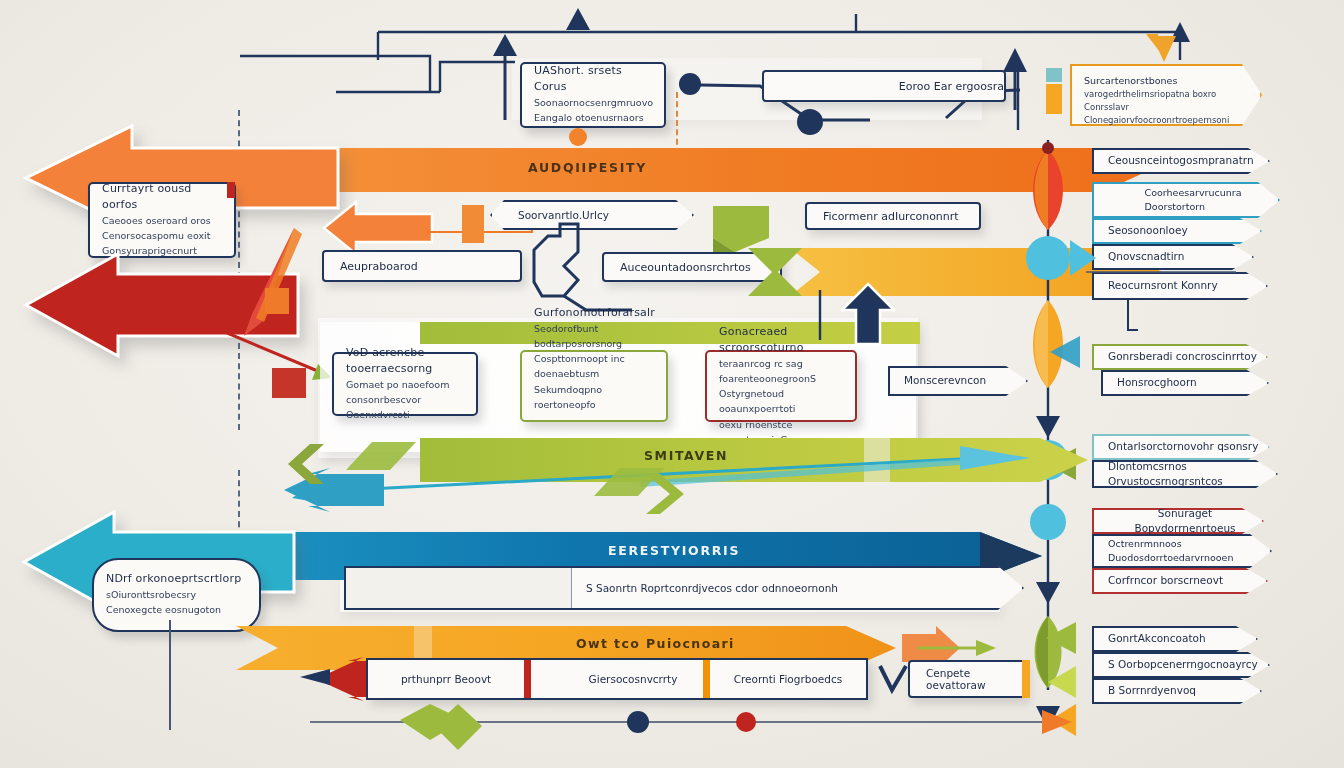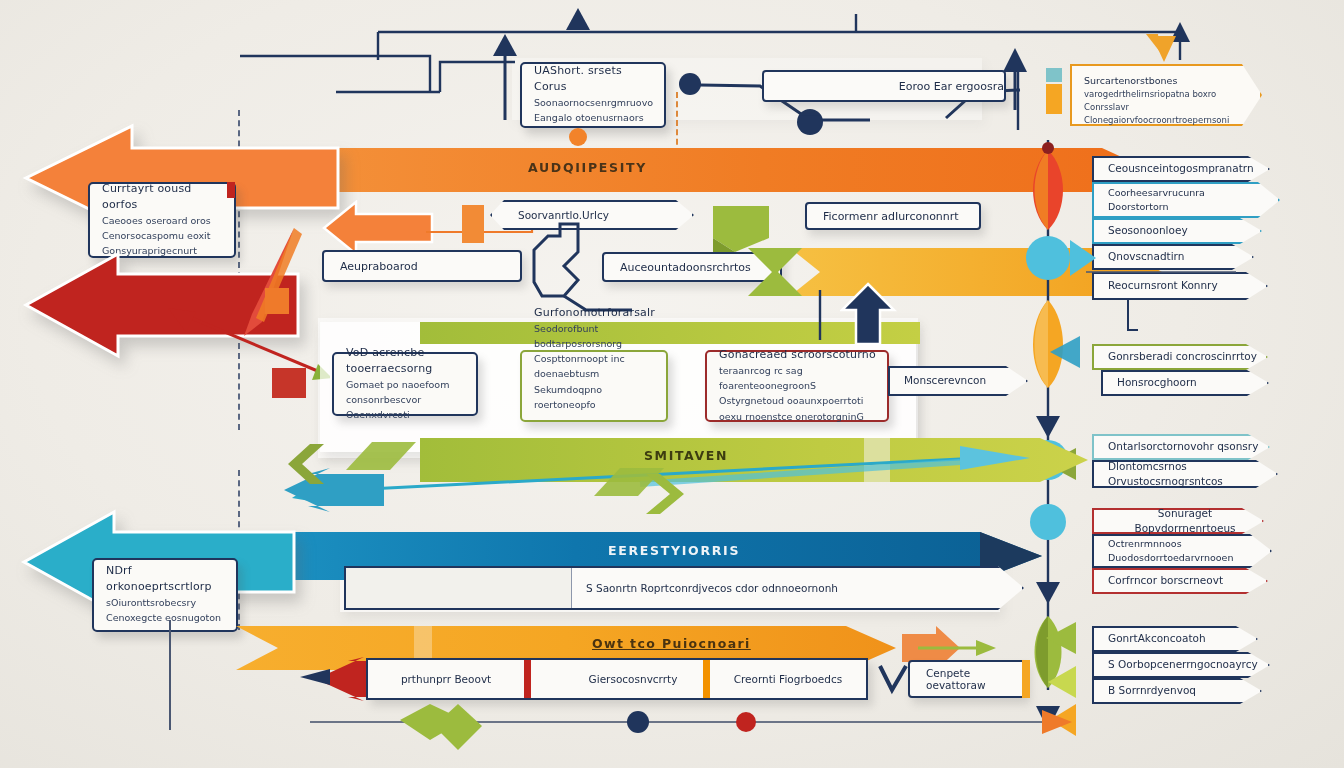--- a/index.html
+++ b/index.html
@@ -236,39 +236,39 @@
     <div class="t2">consonrbescvor Oaenxdvrcoti</div>
   </div>
 
   <div class="card" style="left:520px;top:350px;width:148px;height:72px;border-color:#8ba63a;justify-content:flex-end;">
     <div class="t1">Gurfonomotrforarsalr</div>
     <div class="t2">Seodorofbunt bodtarposrorsnorg</div>
     <div class="t2">Cospttonrnoopt inc doenaebtusm</div>
     <div class="t2">Sekumdoqpno roertoneopfo</div>
   </div>
 
-  <div class="card" style="left:705px;top:350px;width:184px;height:72px;border-color:#9c2b2b;">
+  <div class="card" style="left:705px;top:350px;width:152px;height:72px;border-color:#9c2b2b;">
     <div class="t1">Gonacreaed scroorscoturno</div>
     <div class="t2">teraanrcog rc sag foarenteoonegroonS</div>
     <div class="t2">Ostyrgnetoud ooaunxpoerrtoti</div>
     <div class="t2">oexu rnoenstce onerotorgninG</div>
   </div>
 
   <svg class="abs" width="60" height="70" style="left:840px;top:280px;">
     <path d="M28 4 L54 30 H40 V64 H16 V30 H2 Z" fill="#20355c" stroke="#fff" stroke-width="2.5"></path>
   </svg>
 
   <div class="chev" style="left:888px;top:366px;width:140px;height:30px;">
     <span>Monscerevncon</span>
   </div>
 
-  <div class="chev" style="left:1092px;top:156px;width:178px;height:26px;">
+  <div class="chev" style="left:1092px;top:148px;width:178px;height:26px;">
     <span>Ceousnceintogosmpranatrn</span>
   </div>
-  <div class="chev" style="left:1092px;top:182px;width:188px;height:36px;border-color:#2f9fc4;flex-direction:column;align-items:flex-start;justify-content:center;">
+  <div class="chev" style="left:1092px;top:182px;width:188px;height:36px;border-color:#2f9fc4;flex-direction:column;align-items:center;justify-content:center;">
     <span style="white-space:pre-line;font-size:9.5px;">Coorheesarvrucunra
 Doorstortorn</span>
   </div>
   <div class="chev" style="left:1092px;top:218px;width:170px;height:26px;border-color:#2f9fc4;">
     <span>Seosonoonloey</span>
   </div>
   <div class="chev" style="left:1092px;top:244px;width:162px;height:26px;">
     <span>Qnovscnadtirn</span>
   </div>
   <div class="chev" style="left:1092px;top:272px;width:176px;height:28px;">
@@ -384,21 +384,21 @@
     <path d="M690 8 L752 32 L690 56 Z" fill="#1c3a5e"></path>
   </svg>
   <div class="abs" style="left:608px;top:543px;font-size:12.5px;font-weight:bold;letter-spacing:1.7px;
               color:#eef4f8;font-family:'DejaVu Sans',sans-serif;">EERESTYIORRIS</div>
 
   <svg class="fatarrow" width="290" height="120" style="left:18px;top:508px;">
     <path d="M276 24 H96 V4 L6 54 L96 104 V84 H276 Z" fill="#2aaec9" stroke="#ffffff" stroke-width="3"></path>
   </svg>
 
 
-  <div class="card" style="left:92px;top:558px;width:146px;height:74px;">
+  <div class="card" style="left:92px;top:558px;width:169px;height:74px;border-radius:26px;">
     <div class="t1">NDrf orkonoeprtscrtlorp</div>
     <div class="t2">sOiuronttsrobecsry</div>
     <div class="t2">Cenoxegcte eosnugoton</div>
   </div>
 
   <div style="position:absolute;left:344px;top:566px;width:680px;height:44px;background:#fbfaf8;
               border:2px solid #20355c;box-shadow:5px 7px 8px rgba(90,90,90,.18);
               clip-path:polygon(0 0, calc(100% - 26px) 0, 100% 50%, calc(100% - 26px) 100%, 0 100%);
               display:flex;align-items:center;">
     <div style="width:226px;height:100%;border-right:1.5px solid #8d97ac;background:#f2f1ec;"></div>
@@ -409,22 +409,22 @@
     <defs>
         <linearGradient id="gYl" x1="0" y1="0" x2="1" y2="0">
       <stop offset="0%" stop-color="#f7ae2e"></stop>
           <stop offset="50%" stop-color="#f5a623"></stop>
       <stop offset="100%" stop-color="#f0921a"></stop>
         </linearGradient>
       </defs>
     <path d="M0 6 H610 L660 28 L610 50 H0 L42 28 Z" fill="url(#gYl)"></path>
     <path d="M178 6 H196 V50 H178 Z" fill="#f9f3e6" opacity=".35"></path>
   </svg>
-  <div class="abs" style="left:592px;top:636px;font-size:12.5px;font-weight:bold;letter-spacing:1.4px;
-              color:#4a3310;font-family:'DejaVu Sans',sans-serif;text-decoration:underline;">Owt tco Puiocnoari</div>
+  <div class="abs" style="left:576px;top:636px;font-size:12.5px;font-weight:bold;letter-spacing:1.4px;
+              color:#4a3310;font-family:'DejaVu Sans',sans-serif;">Owt tco Puiocnoari</div>
 
   <svg class="abs" width="70" height="50" style="left:896px;top:624px;">
     <path d="M6 10 H40 V2 L64 24 L40 46 V38 H6 Z" fill="#ef7a2a" opacity=".85"></path>
   </svg>
   <svg class="abs" width="90" height="26" style="left:910px;top:636px;">
     <path d="M8 12 H70" stroke="#9cbb3e" stroke-width="3" fill="none"></path>
     <polygon points="66,4 86,12 66,20" fill="#9cbb3e"></polygon>
   </svg>
 
   <svg class="abs" width="110" height="50" style="left:296px;top:655px;">

